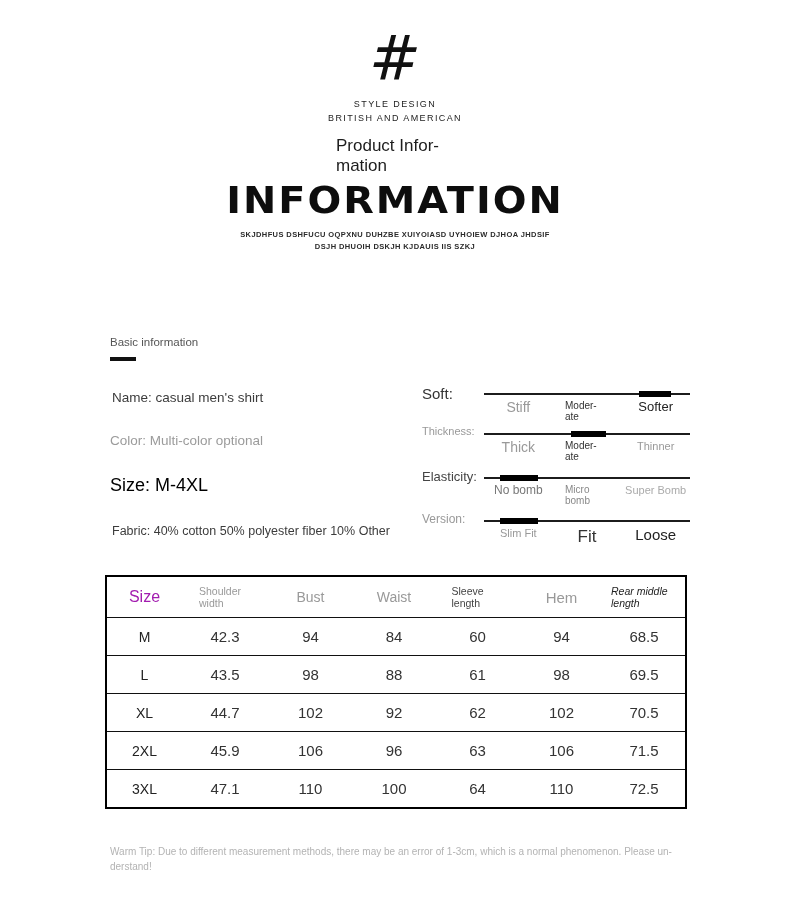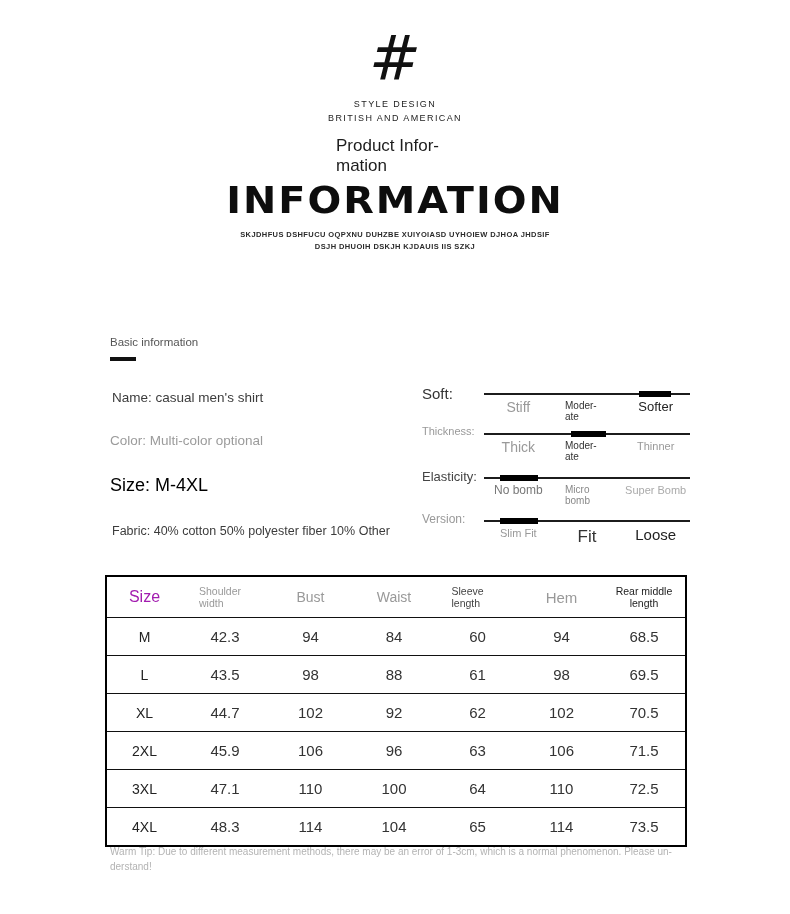--- a/index.html
+++ b/index.html
@@ -65,21 +65,21 @@
   .size-table tbody td{height:37px;border-top:1.5px solid #111;font-size:15px;color:#333;}
   .size-table tbody td.c0{font-size:14px;color:#222;}
   th.c0{font-size:16px;color:#a21caf;}
   th.c1{font-size:10.5px;color:#999;}
   th.c2{font-size:14px;color:#999;}
   th.c3{font-size:14px;color:#999;}
   th.c4{font-size:10.5px;color:#444;}
   th.c5{font-size:15px;color:#999;}
   th.c6{font-size:10.5px;color:#222;}
   .wrap-narrow{display:inline-block;max-width:52px;text-align:left;line-height:1.15;}
-  .wrap-rear{display:inline-block;max-width:66px;text-align:center;line-height:1.15;}
+  .wrap-rear{display:inline-block;max-width:66px;text-align:left;line-height:1.15;font-style:italic;}
 
   
   .warm-tip{position:absolute;top:845px;left:110px;width:600px;
             font-size:10px;color:#b3b3b3;line-height:1.45;}
 </style>
 </head>
 <body>
 
 <div class="page">
 
@@ -227,27 +227,18 @@
       </tr>
       <tr>
         <td class="c0">3XL</td>
         <td>47.1</td>
         <td>110</td>
         <td>100</td>
         <td>64</td>
         <td>110</td>
         <td>72.5</td>
       </tr>
-      <tr>
-        <td class="c0">4XL</td>
-        <td>48.3</td>
-        <td>114</td>
-        <td>104</td>
-        <td>65</td>
-        <td>114</td>
-        <td>73.5</td>
-      </tr>
     </tbody>
   </table>
 
   <div class="warm-tip">Warm Tip: Due to different measurement methods, there may be an error of 1-3cm, which is a normal phenomenon. Please un-derstand!</div>
 
 </div>
 
 </body></html>

